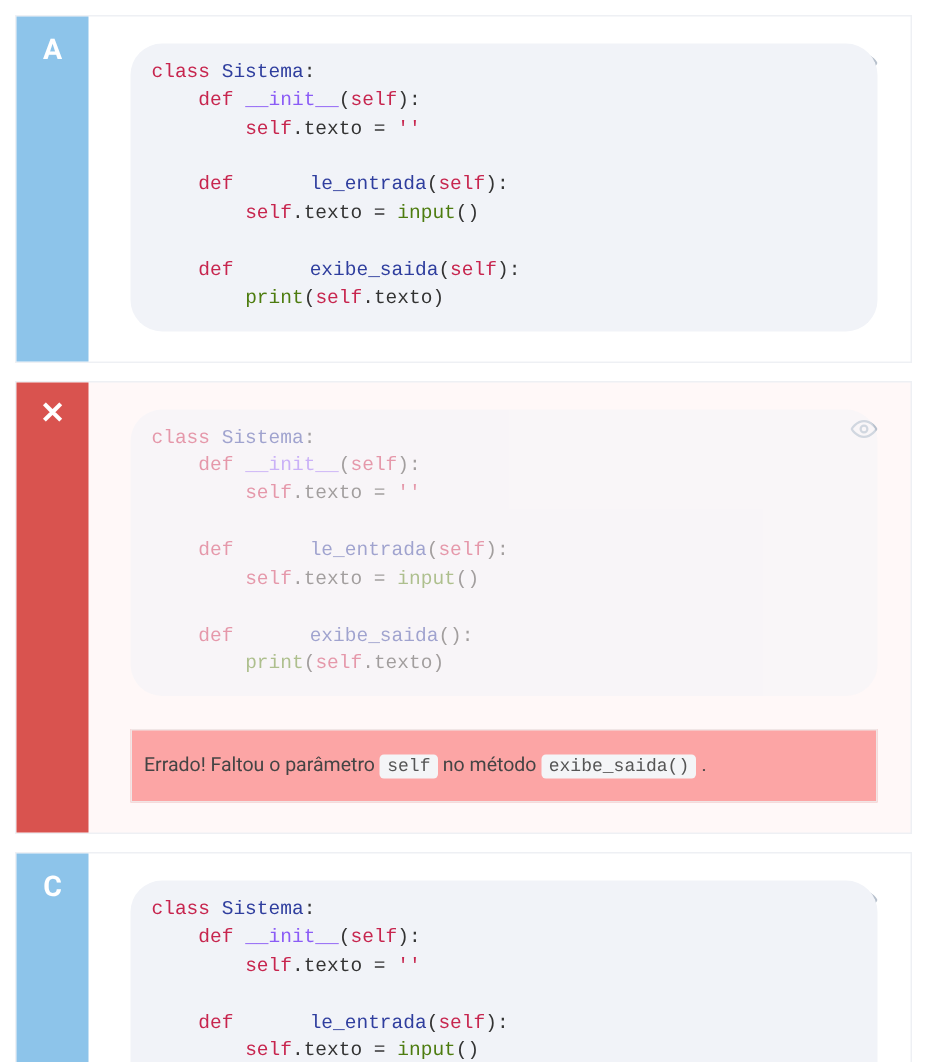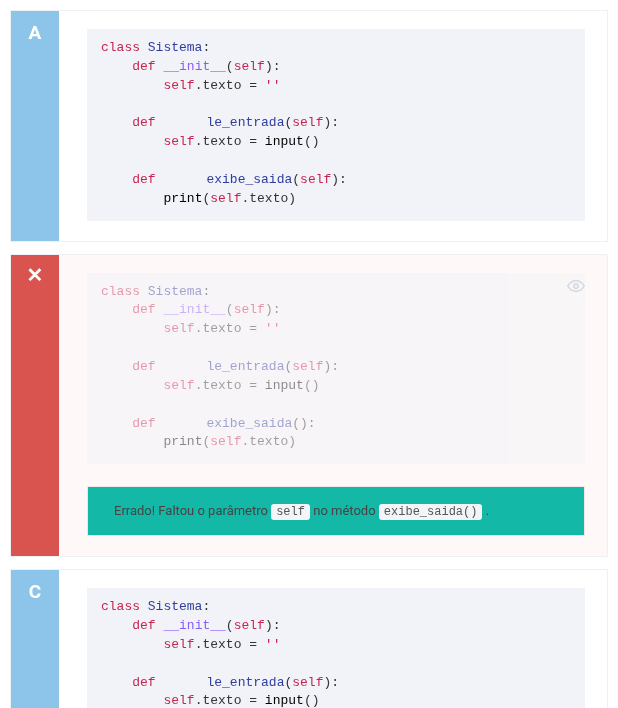--- a/index.html
+++ b/index.html
@@ -38,45 +38,46 @@
   }
   .code-block {
     background: #f1f3f8;
     padding: 10px 14px 12px 14px;
     font-family: Consolas, "Courier New", monospace;
     font-size: 13px;
     line-height: 1.45;
     white-space: pre;
     color: #333;
     position: relative;
+    border-radius: 21px;
   }
   .code-block.faded { opacity: 0.45; background: #f1f3f8; }
   .eye {
     position: absolute;
     top: 22px;
     right: 22px;
     width: 18px;
     height: 18px;
     color: #b7c0cc;
     cursor: pointer;
   }
   .eye svg { width: 18px; height: 18px; display: block; }
   
   .kw   { color: #c7254e; }   
   .cls  { color: #2f3e9e; }   
   .fn   { color: #2f3e9e; margin-left: 43px; }   
   .self { color: #c7254e; }   
   .dund { color: #8b5cf6; }   
-  .builtin { color: #000000; }
+  .builtin { color: #4d7c0f; }
   .str  { color: #c7254e; }
   .feedback-box {
-    background: #14b8a6;
+    background: #fca5a5;
     border: 1px solid #f0e6e6;
     margin-top: 22px;
-    padding: 16px 26px;
+    padding: 16px 8px;
     font-size: 13px;
     color: #444;
   }
   .inline-code {
     font-family: Consolas, "Courier New", monospace;
     font-size: 12px;
     background: #f4f5f7;
     padding: 1px 5px;
     border-radius: 3px;
     color: #555;

